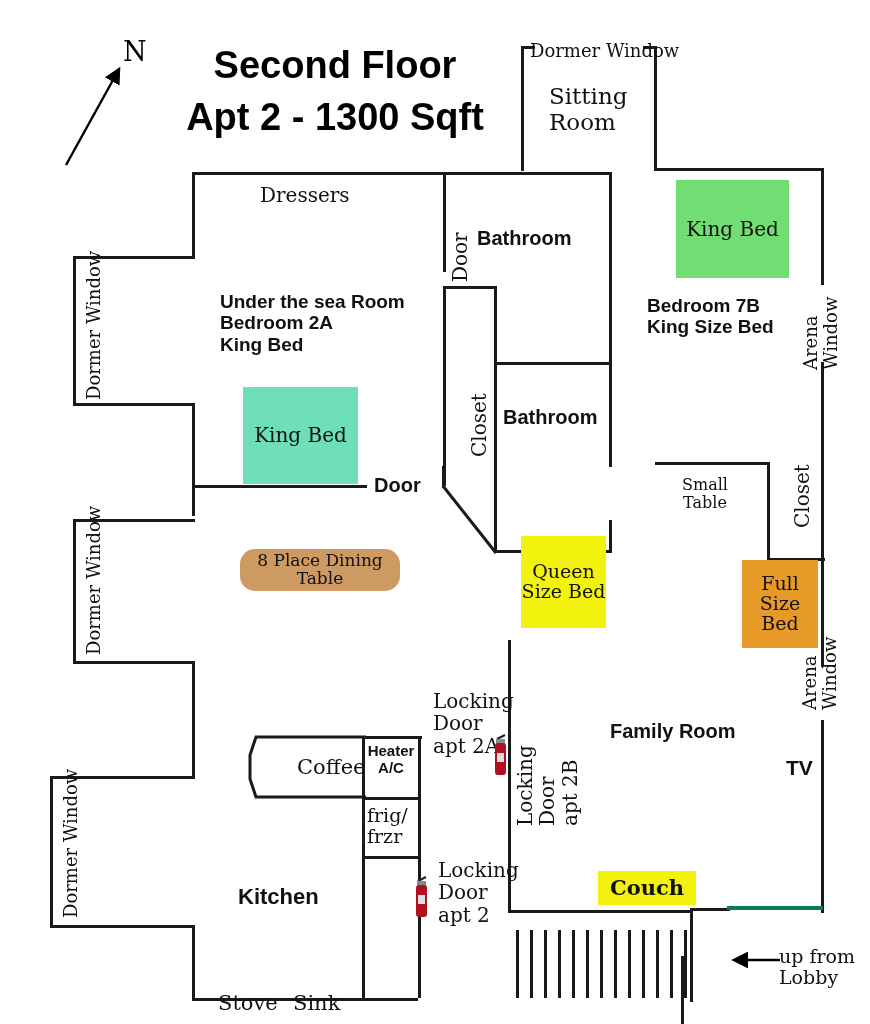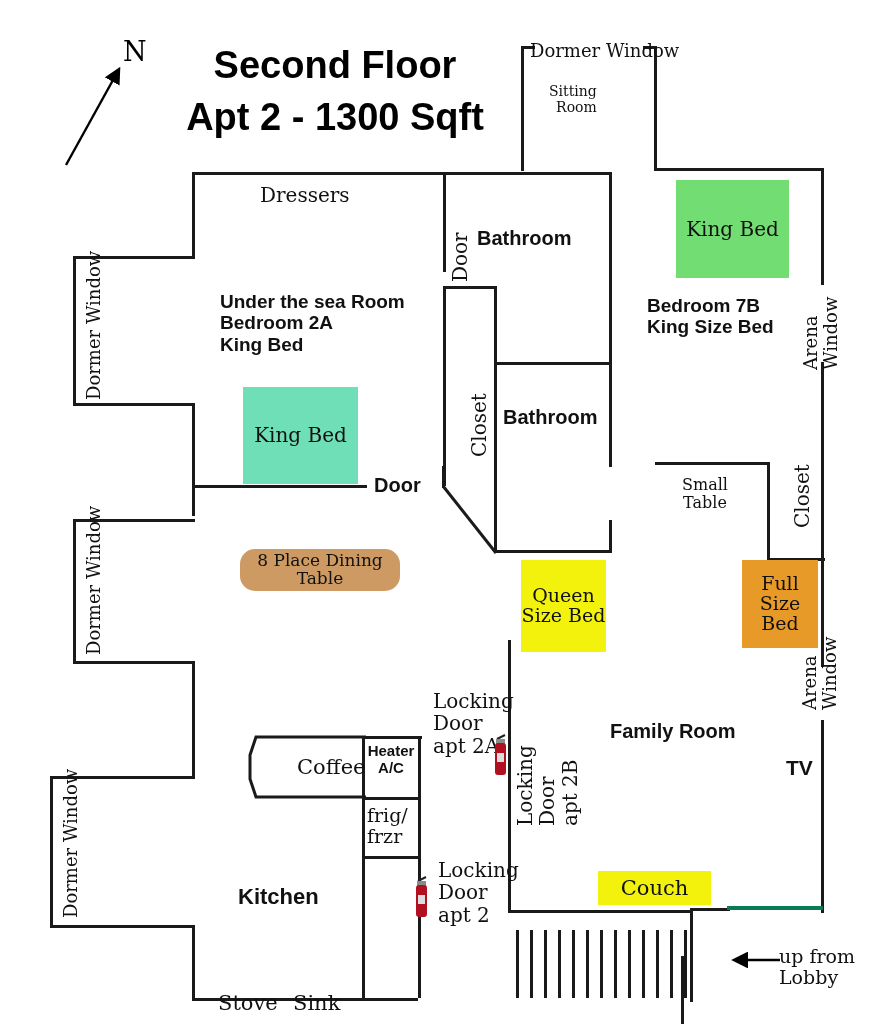--- a/index.html
+++ b/index.html
@@ -180,33 +180,33 @@
 
   <div class="furn" style="left:243px; top:387px; width:115px; height:97px; background:#6EDFB6; font-size:20px;">King
 Bed</div>
 
   <div class="furn" style="left:676px; top:180px; width:113px; height:98px; background:#72DD72; font-size:20px;">King
 Bed</div>
 
   <div class="furn" style="left:240px; top:549px; width:160px; height:42px; background:#CE9A63; font-size:17px;border-radius:15px;">8 Place Dining
 Table</div>
 
-  <div class="furn" style="left:521px; top:560px; width:85px; height:92px; background:#F2F20D; font-size:19px;">Queen
+  <div class="furn" style="left:521px; top:536px; width:85px; height:92px; background:#F2F20D; font-size:19px;">Queen
 Size
 Bed</div>
 
   <div class="furn" style="left:742px; top:560px; width:76px; height:88px; background:#E89A28; font-size:19px;">Full
 Size
 Bed</div>
 
-  <div class="furn" style="left:598px; top:871px; width:113px; height:34px; background:#F2F20D; font-size:21px;">Couch</div>
+  <div class="furn" style="left:598px; top:871px; width:98px; height:34px; background:#F2F20D; font-size:21px;font-weight:bold;">Couch</div>
 
   <div class="lbl hand" style="left:260px; top:184px; font-size:20px;">Dressers</div>
 
-  <div class="lbl hand" style="left:549px; top:84px; font-size:14px; text-align:right;">Sitting
+  <div class="lbl hand" style="left:549px; top:84px; font-size:23px; text-align:left;">Sitting
 Room</div>
 
   <div class="lbl bold" style="left:220px; top:291px; font-size:19px;">Under the sea Room
 Bedroom 2A
 King Bed</div>
 
   <div class="lbl bold" style="left:647px; top:295px; font-size:19px;">Bedroom 7B
 King Size Bed</div>
 
   <div class="lbl bold" style="left:477px; top:227px; font-size:20px;">Bathroom</div>

